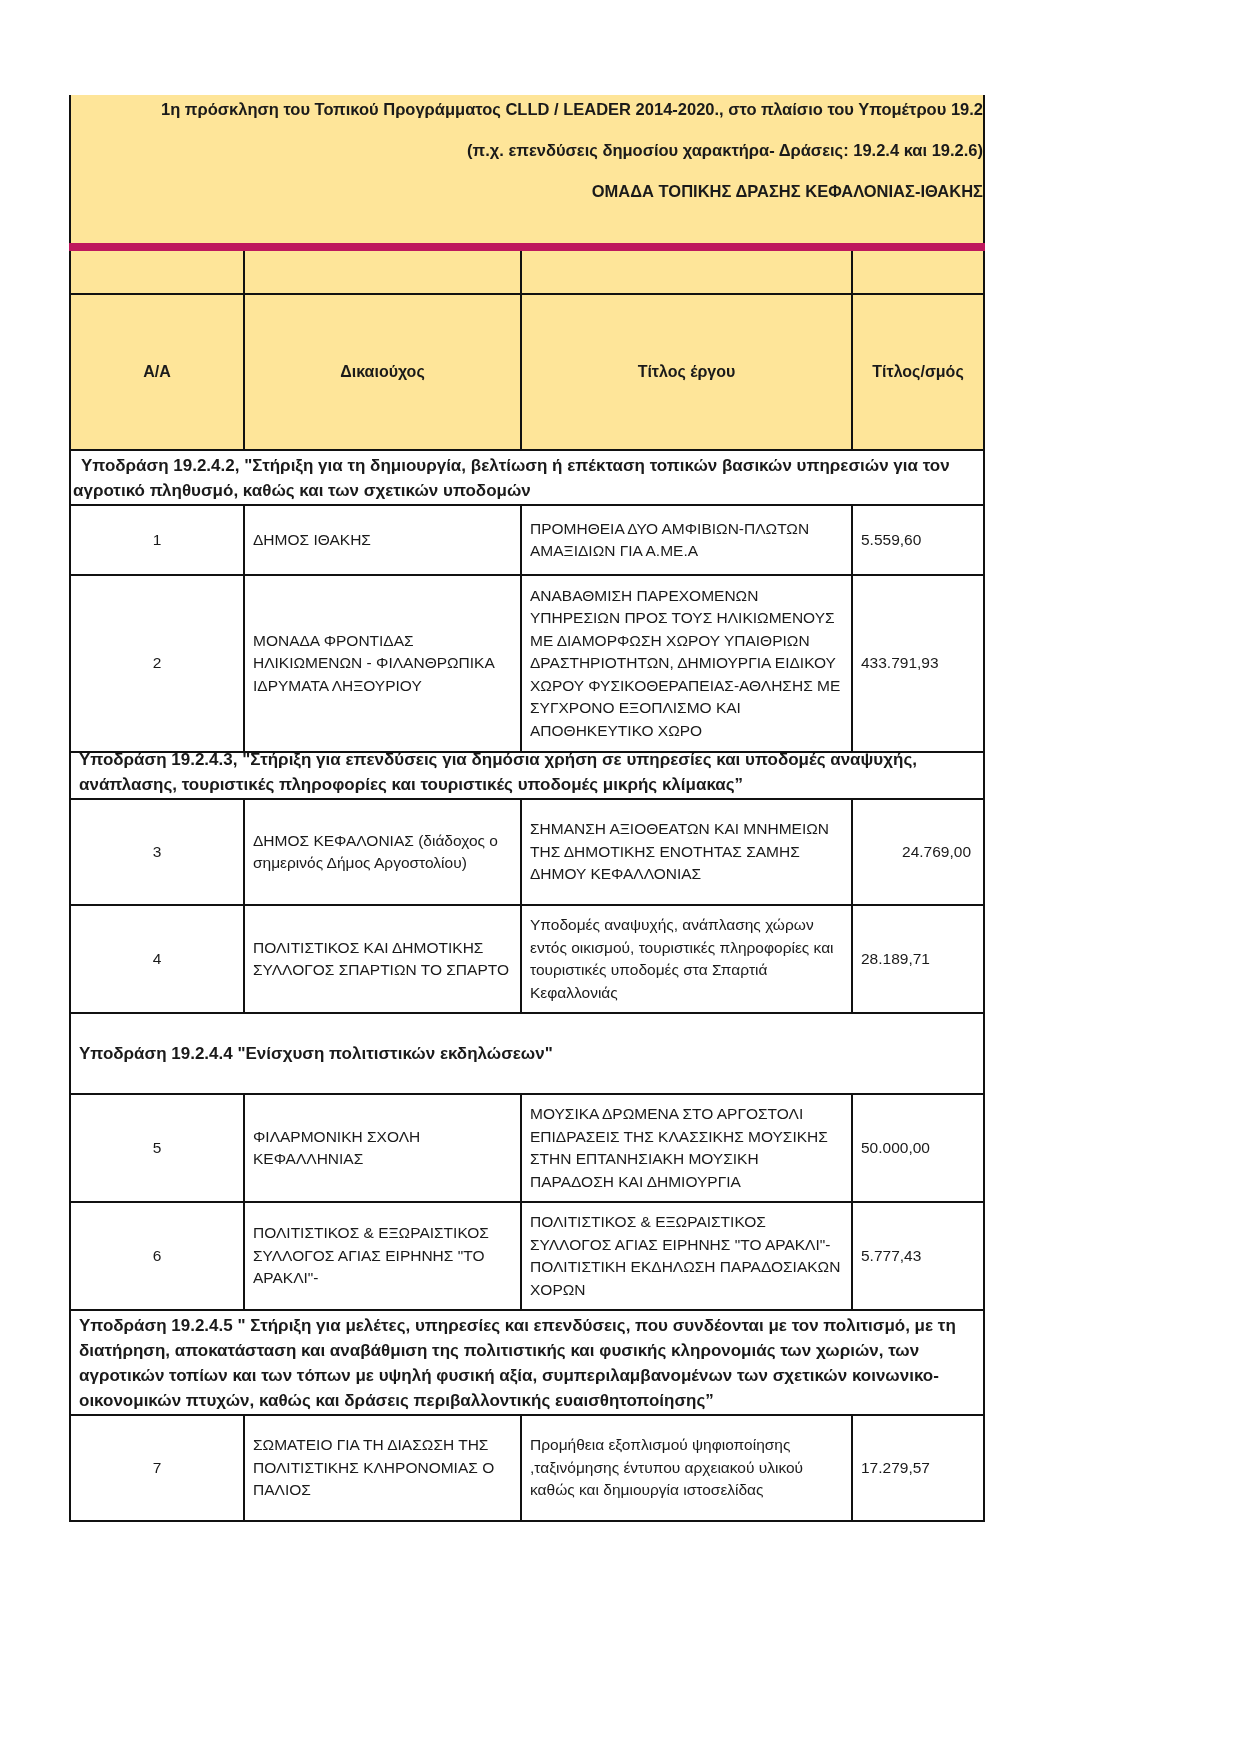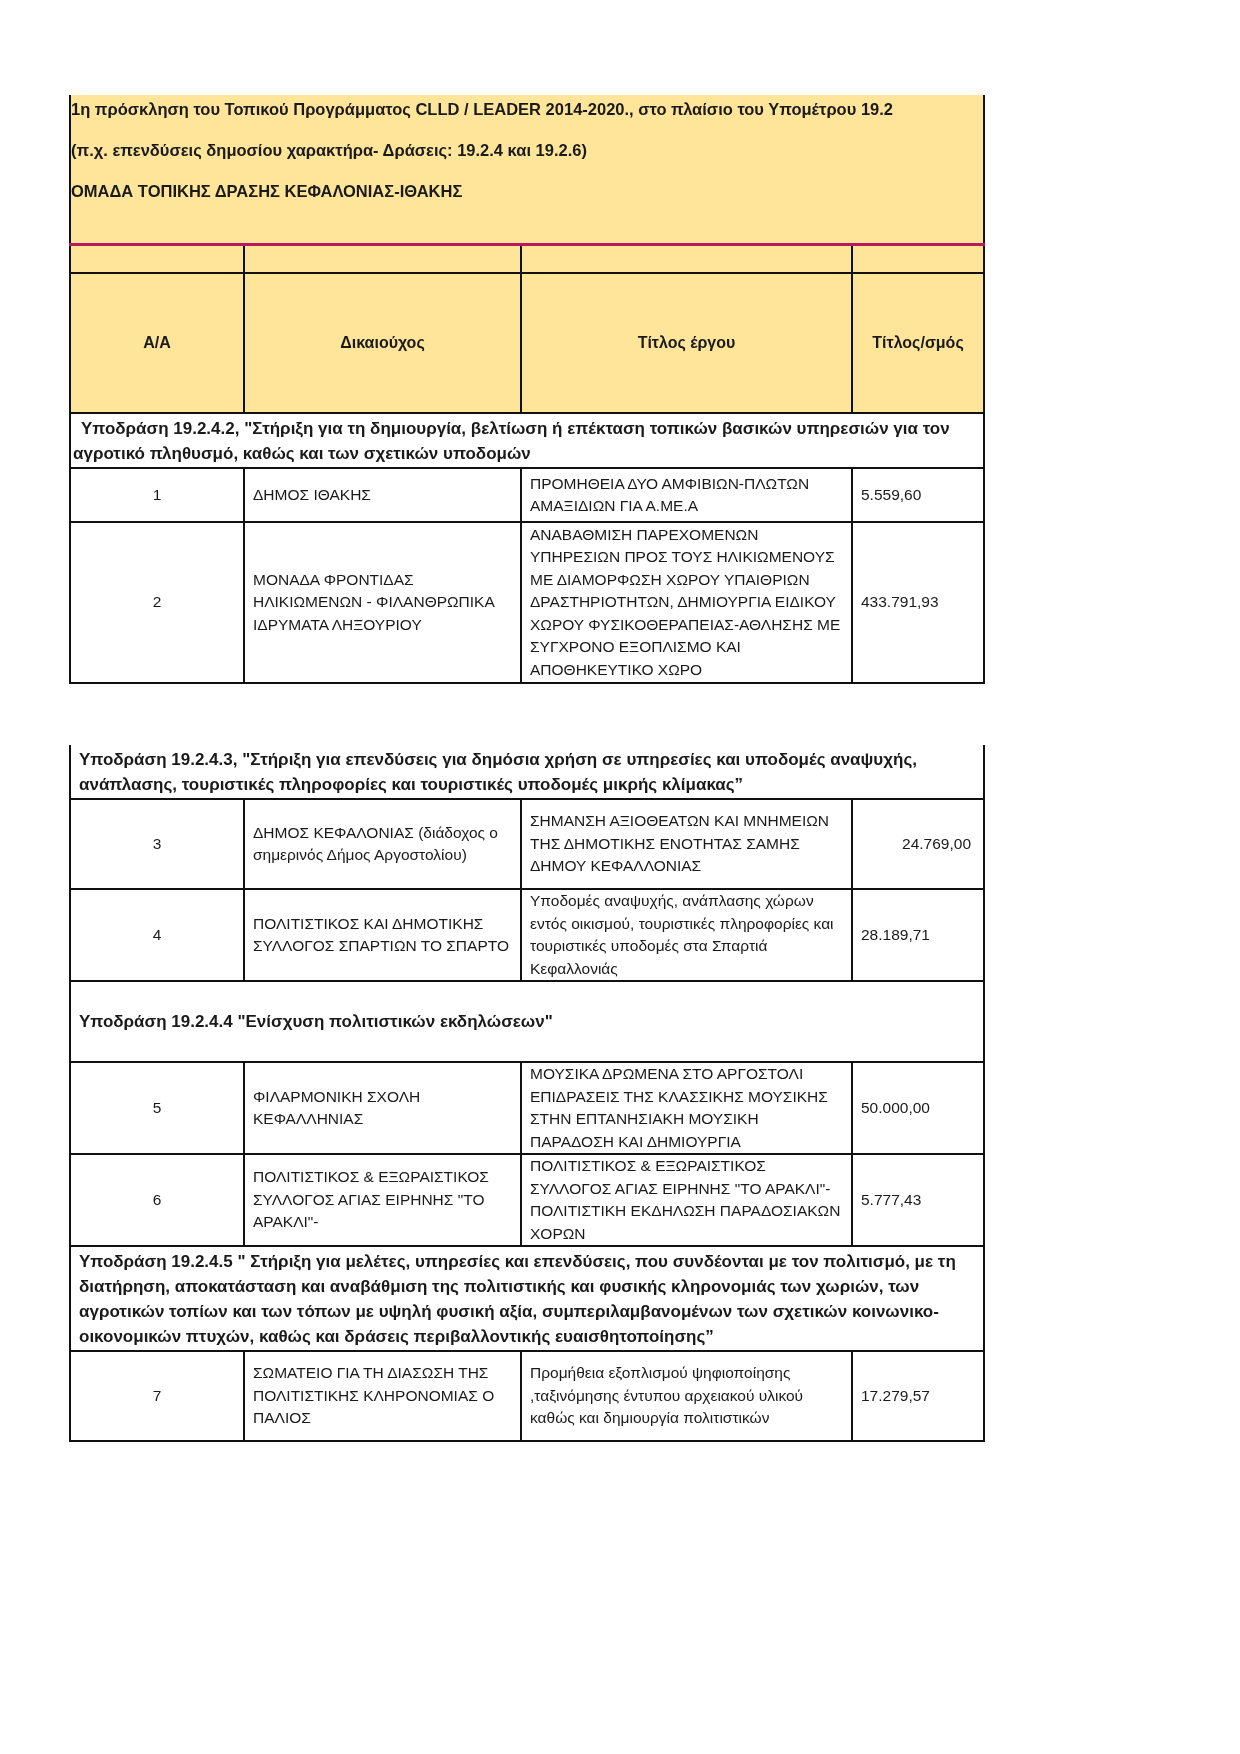--- a/index.html
+++ b/index.html
@@ -1,20 +1,20 @@
 <!DOCTYPE html>
 <html><head>
 <meta charset="utf-8">
 <style>
   html, body { margin: 0; padding: 0; background: #ffffff; }
   body { width: 1240px; height: 1754px; position: relative; font-family: "Liberation Sans", "DejaVu Sans", sans-serif; color: #1a1a1a; }
   table { position: absolute; border-collapse: collapse; table-layout: fixed; left: 69px; width: 914px; }
-  td { border: 2px solid #111; padding: 0 8px; vertical-align: middle; font-size: 15.5px; line-height: 22.5px; }
+  td { border: 2px solid #111; padding: 8px 8px; vertical-align: middle; font-size: 15.5px; line-height: 22.5px; }
   .yellow { background: #fee599; }
-  .title-cell { border-top: none; text-align: left; font-weight: bold; font-size: 16.5px; vertical-align: top; padding: 0; border-bottom: 3px solid #be185d; }
+  .title-cell { border-top: none; text-align: right; font-weight: bold; font-size: 16.5px; vertical-align: top; padding: 0; border-bottom: 8px solid #be185d; }
   .title-line { height: 41px; line-height: 28px; display: block; }
   .hdr { text-align: center; font-weight: bold; font-size: 16px; }
   .sub { font-weight: bold; font-size: 17px; line-height: 25px; padding: 0 8px; }
   .num { text-align: center; }
   .amt { text-align: left; padding-right: 12px; }
   .amt-left { text-align: right; }
   .t1 { top: 95px; }
   .t2 { top: 745px; }
 </style>
 </head>
@@ -102,17 +102,17 @@
     <td>ΠΟΛΙΤΙΣΤΙΚΟΣ &amp; ΕΞΩΡΑΙΣΤΙΚΟΣ ΣΥΛΛΟΓΟΣ ΑΓΙΑΣ ΕΙΡΗΝΗΣ "ΤΟ ΑΡΑΚΛΙ"-</td>
     <td>ΠΟΛΙΤΙΣΤΙΚΟΣ &amp; ΕΞΩΡΑΙΣΤΙΚΟΣ ΣΥΛΛΟΓΟΣ ΑΓΙΑΣ ΕΙΡΗΝΗΣ "ΤΟ ΑΡΑΚΛΙ"- ΠΟΛΙΤΙΣΤΙΚΗ ΕΚΔΗΛΩΣΗ ΠΑΡΑΔΟΣΙΑΚΩΝ ΧΟΡΩΝ</td>
     <td class="amt">5.777,43</td>
   </tr>
   <tr>
     <td colspan="4" class="sub" style="height:103px">Υποδράση 19.2.4.5 " Στήριξη για μελέτες, υπηρεσίες και επενδύσεις, που συνδέονται με τον πολιτισμό, με τη διατήρηση, αποκατάσταση και αναβάθμιση της πολιτιστικής και φυσικής κληρονομιάς των χωριών, των αγροτικών τοπίων και των τόπων με υψηλή φυσική αξία, συμπεριλαμβανομένων των σχετικών κοινωνικο-οικονομικών πτυχών, καθώς και δράσεις περιβαλλοντικής ευαισθητοποίησης”</td>
   </tr>
   <tr>
     <td class="num" style="height:88px">7</td>
     <td>ΣΩΜΑΤΕΙΟ ΓΙΑ ΤΗ ΔΙΑΣΩΣΗ ΤΗΣ ΠΟΛΙΤΙΣΤΙΚΗΣ ΚΛΗΡΟΝΟΜΙΑΣ Ο ΠΑΛΙΟΣ</td>
-    <td>Προμήθεια εξοπλισμού ψηφιοποίησης ,ταξινόμησης  έντυπου αρχειακού υλικού καθώς και δημιουργία πολιτιστικών</td>
+    <td>Προμήθεια εξοπλισμού ψηφιοποίησης ,ταξινόμησης  έντυπου αρχειακού υλικού καθώς και δημιουργία ιστοσελίδας</td>
     <td class="amt">17.279,57</td>
   </tr>
 </tbody>
   </table>
 
 </body></html>

